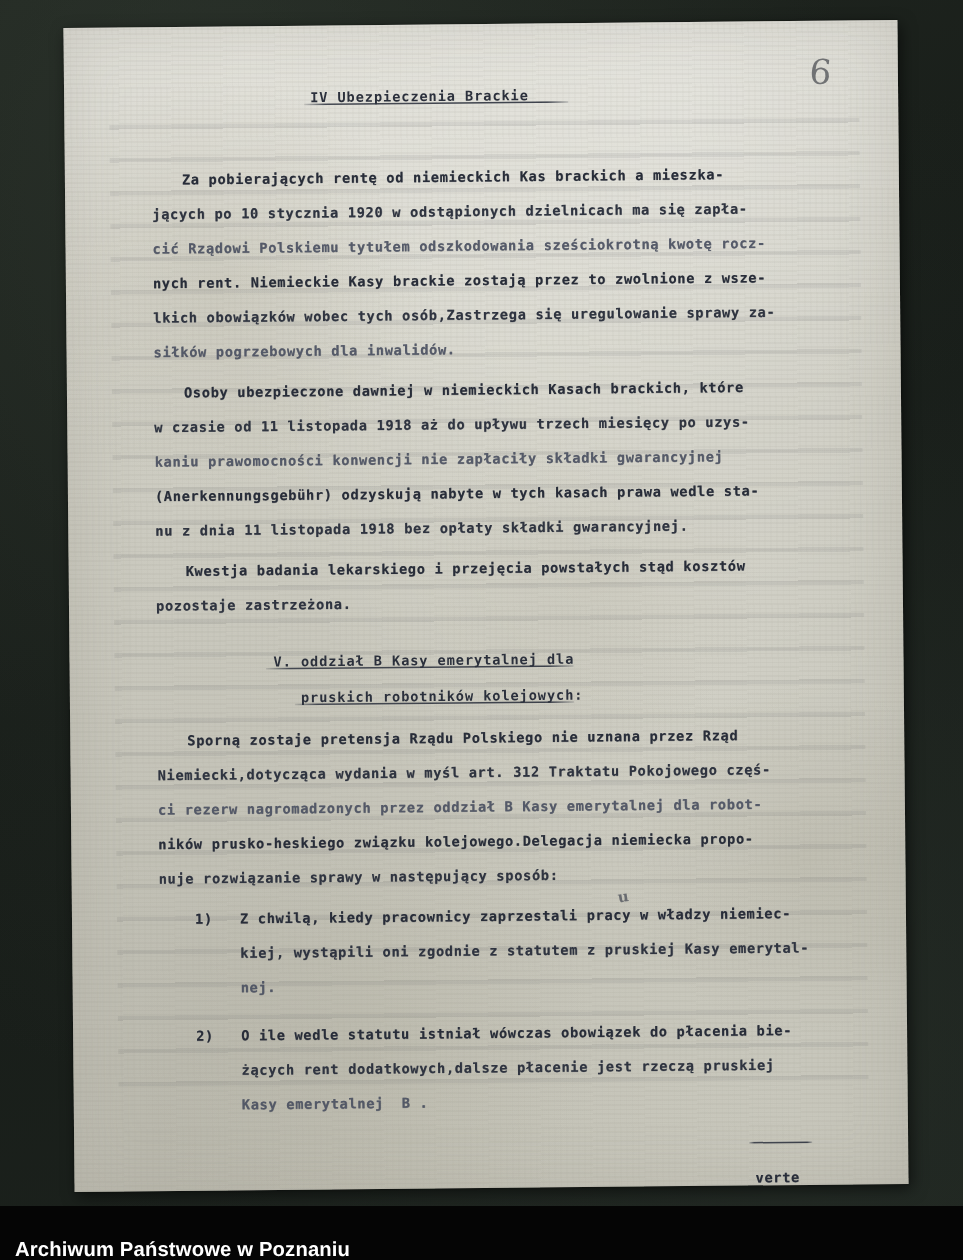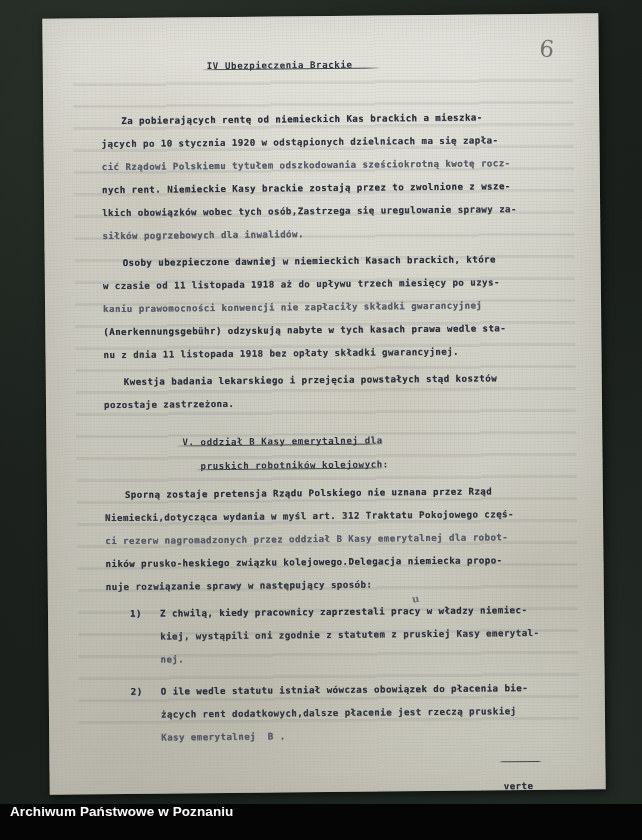--- a/index.html
+++ b/index.html
@@ -154,21 +154,21 @@
 
   
   #archive-watermark-bar {
     position: absolute;
     left: 0;
     bottom: 0;
     width: 642px;
     height: 36px;
     background: #050505;
     display: flex;
-    align-items: flex-start;
+    align-items: flex-end;
   }
   #archive-watermark-text {
     color: #ffffff;
     font-family: "Liberation Sans", sans-serif;
     font-size: 13.5px;
     font-weight: 700;
     padding-left: 10px;
     letter-spacing: 0.1px;
   }
 </style>

